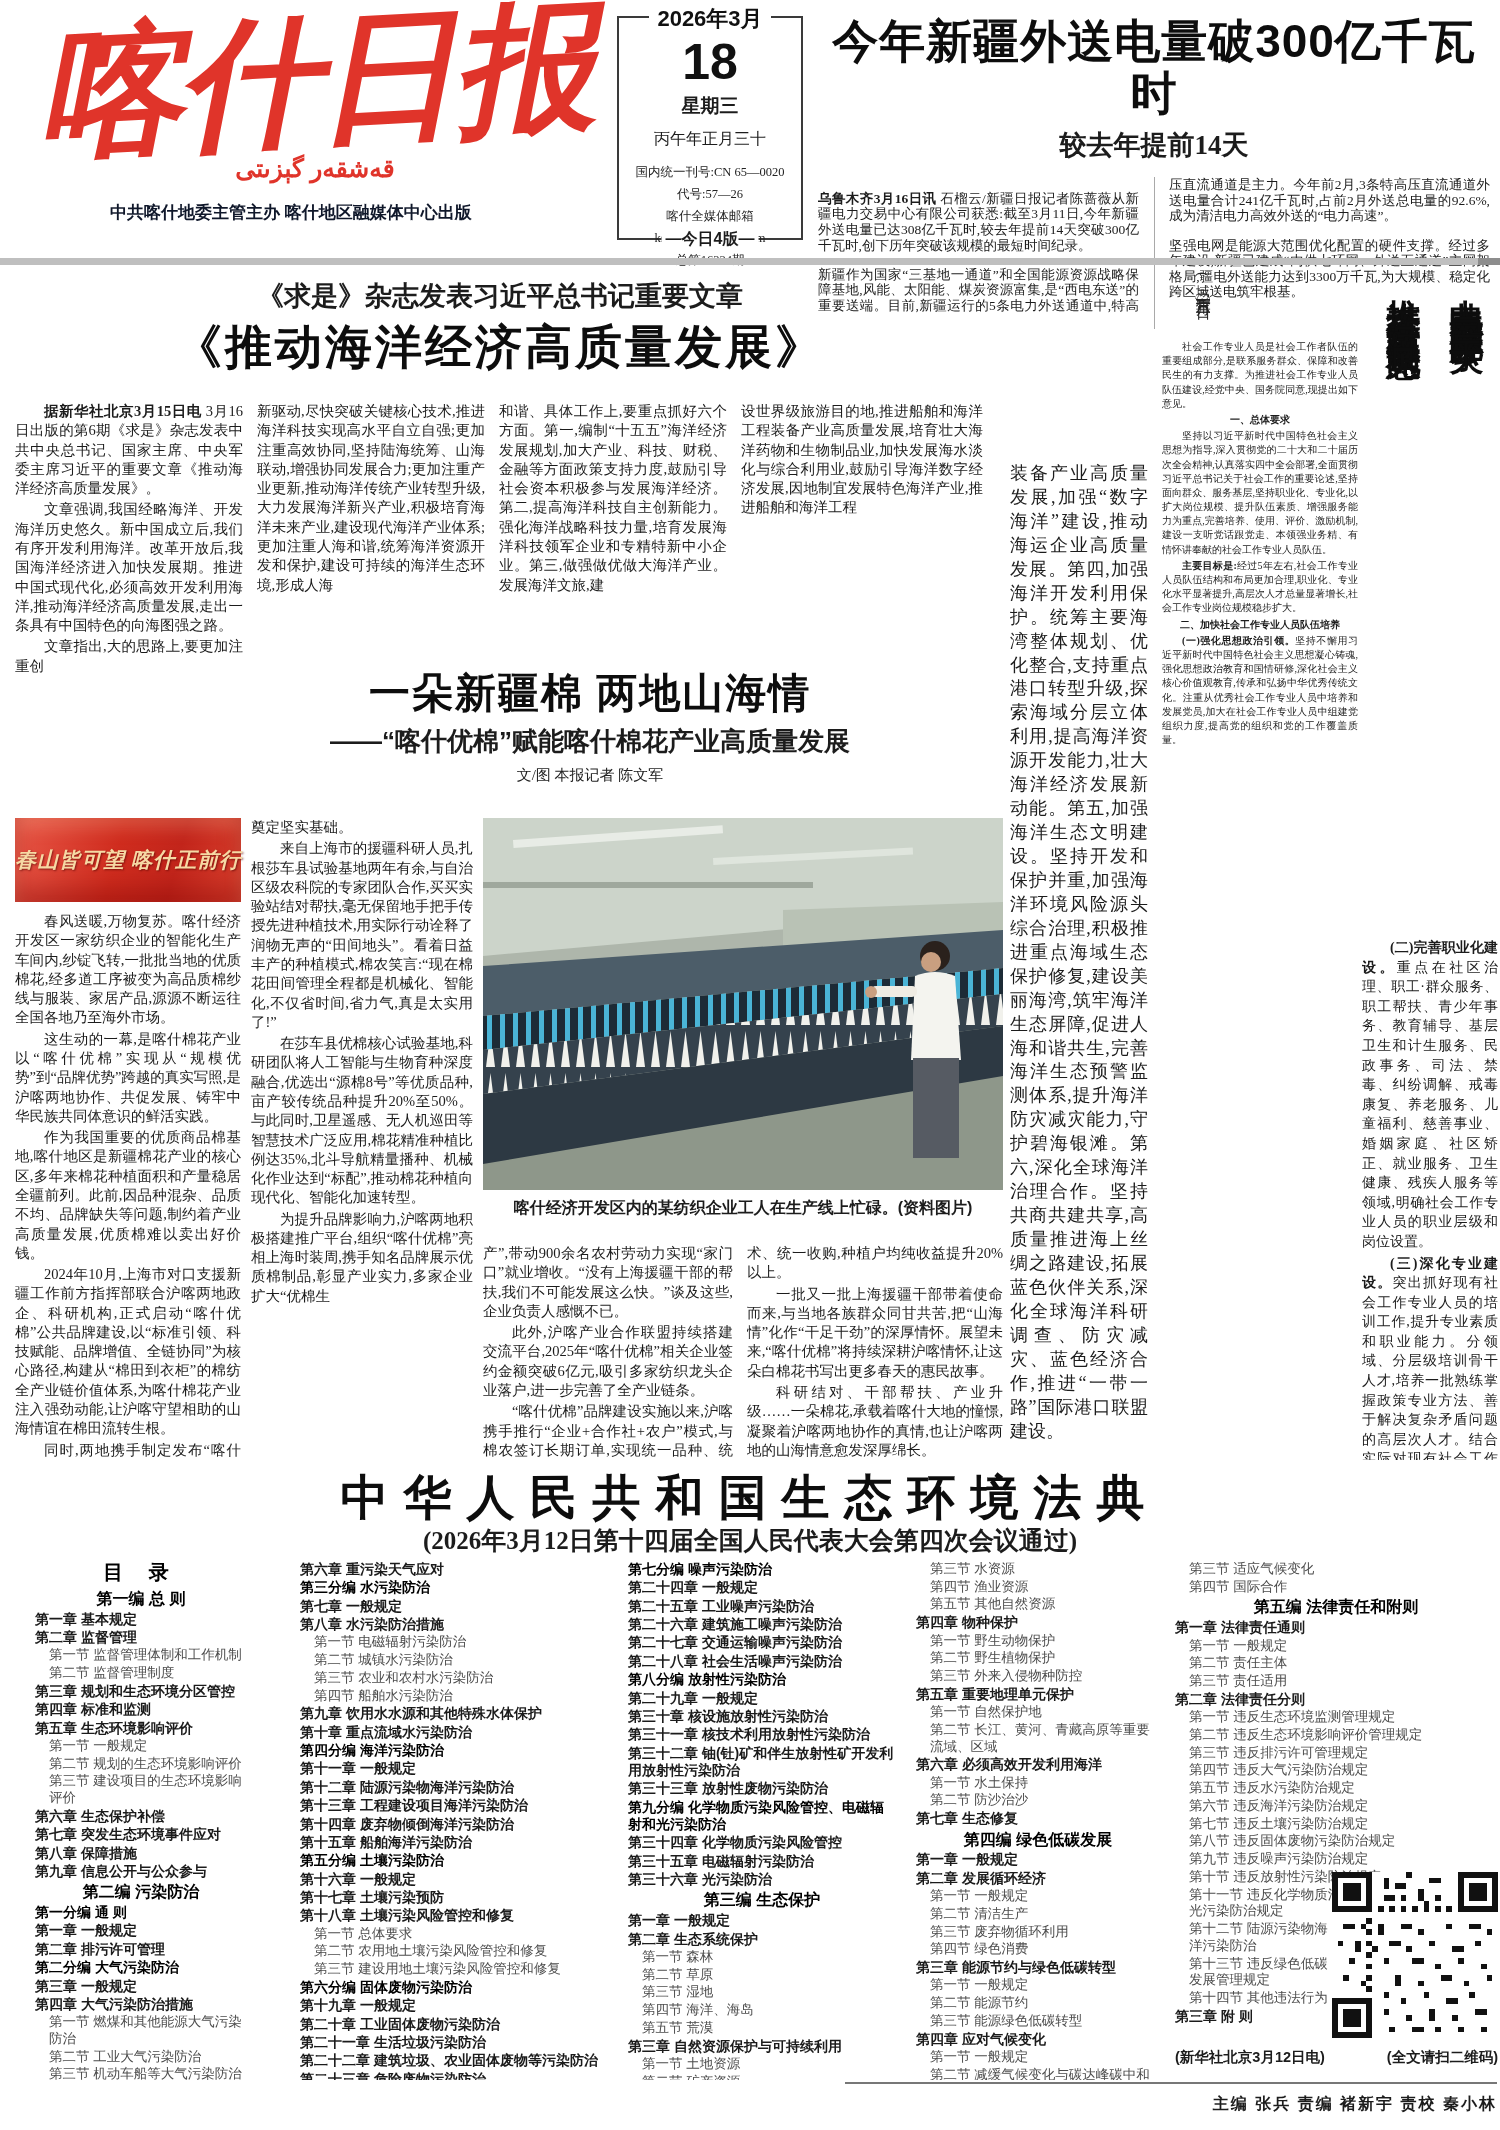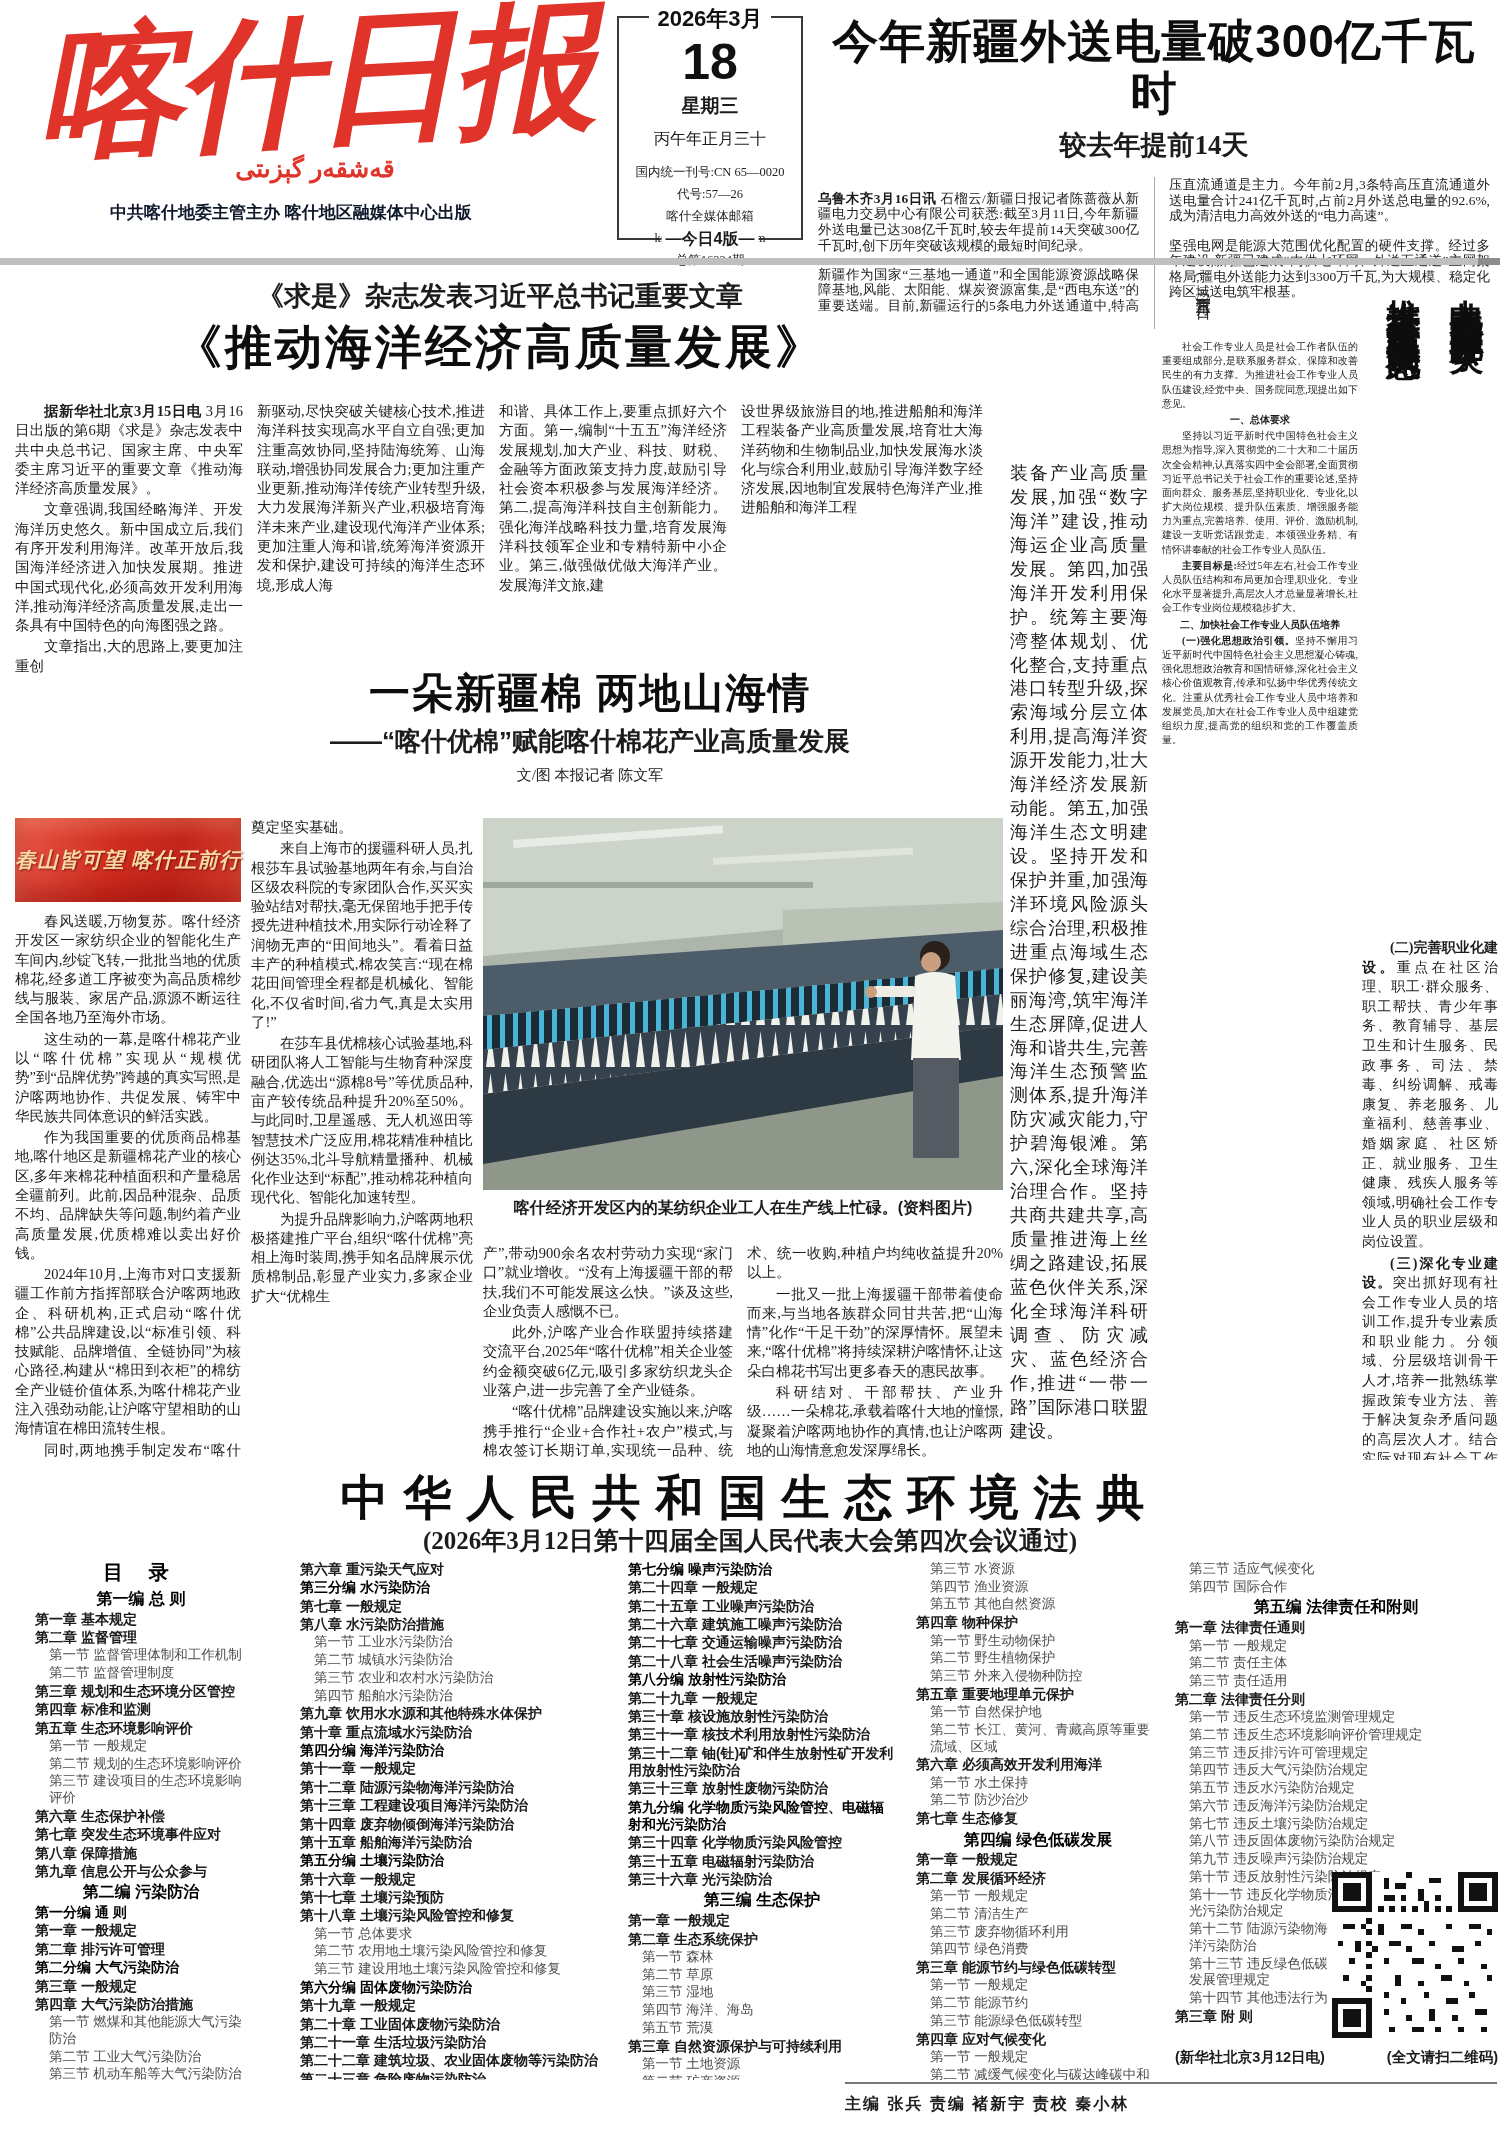--- a/index.html
+++ b/index.html
@@ -68,21 +68,21 @@
   .code-sub{font-size:25px;font-weight:bold;text-align:center;}
   .toc{font-family:"Liberation Sans",sans-serif;line-height:1.24;overflow:hidden;}
   .toc-title{font-size:20px;font-weight:900;text-align:center;letter-spacing:10px;margin-bottom:4px;color:#000;}
   .toc-bian{font-size:16px;font-weight:900;text-align:center;margin:2px 0;color:#000;}
   .toc-fenbian{font-size:14px;font-weight:900;color:#000;margin:1px 0;}
   .toc-zhang{font-size:14px;font-weight:bold;color:#1b1b1b;margin:1px 0;}
   .toc-jie{font-size:13.5px;color:#4c4c4c;padding-left:14px;margin:1px 0;}
   .toc .narrow{max-width:148px;}
   .notes-row{display:flex;justify-content:space-between;font-weight:bold;font-size:14.5px;
              font-family:"Liberation Sans",sans-serif;}
-  .footer{font-size:16px;font-weight:bold;text-align:left;font-family:"Liberation Sans",sans-serif;letter-spacing:2px;}
+  .footer{font-size:16px;font-weight:bold;text-align:right;font-family:"Liberation Sans",sans-serif;letter-spacing:2px;}
 </style>
 </head>
 <body>
 
 <div id="page">
 
   <div class="abs" style="left:22px;top:10px;width:586px;">
     <div class="mast-title">喀什日报</div>
     <div class="mast-uyghur">قەشقەر گېزىتى</div>
     <div class="mast-pub sans">中共喀什地委主管主办  喀什地区融媒体中心出版</div>
@@ -253,21 +253,21 @@
       <div class="toc-zhang">第四章  大气污染防治措施</div>
       <div class="toc-jie">第一节  燃煤和其他能源大气污染防治</div>
       <div class="toc-jie">第二节  工业大气污染防治</div>
       <div class="toc-jie">第三节  机动车船等大气污染防治</div>
     </div>
   <div class="abs toc" style="left:300px;top:1560px;width:298px;height:520px;">
       <div class="toc-zhang">第六章  重污染天气应对</div>
       <div class="toc-fenbian">第三分编  水污染防治</div>
       <div class="toc-zhang">第七章  一般规定</div>
       <div class="toc-zhang">第八章  水污染防治措施</div>
-      <div class="toc-jie">第一节  工业水污染防治</div>
+      <div class="toc-jie">第一节  电磁辐射污染防治</div>
       <div class="toc-jie">第二节  城镇水污染防治</div>
       <div class="toc-jie">第三节  农业和农村水污染防治</div>
       <div class="toc-jie">第四节  船舶水污染防治</div>
       <div class="toc-zhang">第九章  饮用水水源和其他特殊水体保护</div>
       <div class="toc-zhang">第十章  重点流域水污染防治</div>
       <div class="toc-fenbian">第四分编  海洋污染防治</div>
       <div class="toc-zhang">第十一章  一般规定</div>
       <div class="toc-zhang">第十二章  陆源污染物海洋污染防治</div>
       <div class="toc-zhang">第十三章  工程建设项目海洋污染防治</div>
       <div class="toc-zhang">第十四章  废弃物倾倒海洋污染防治</div>

